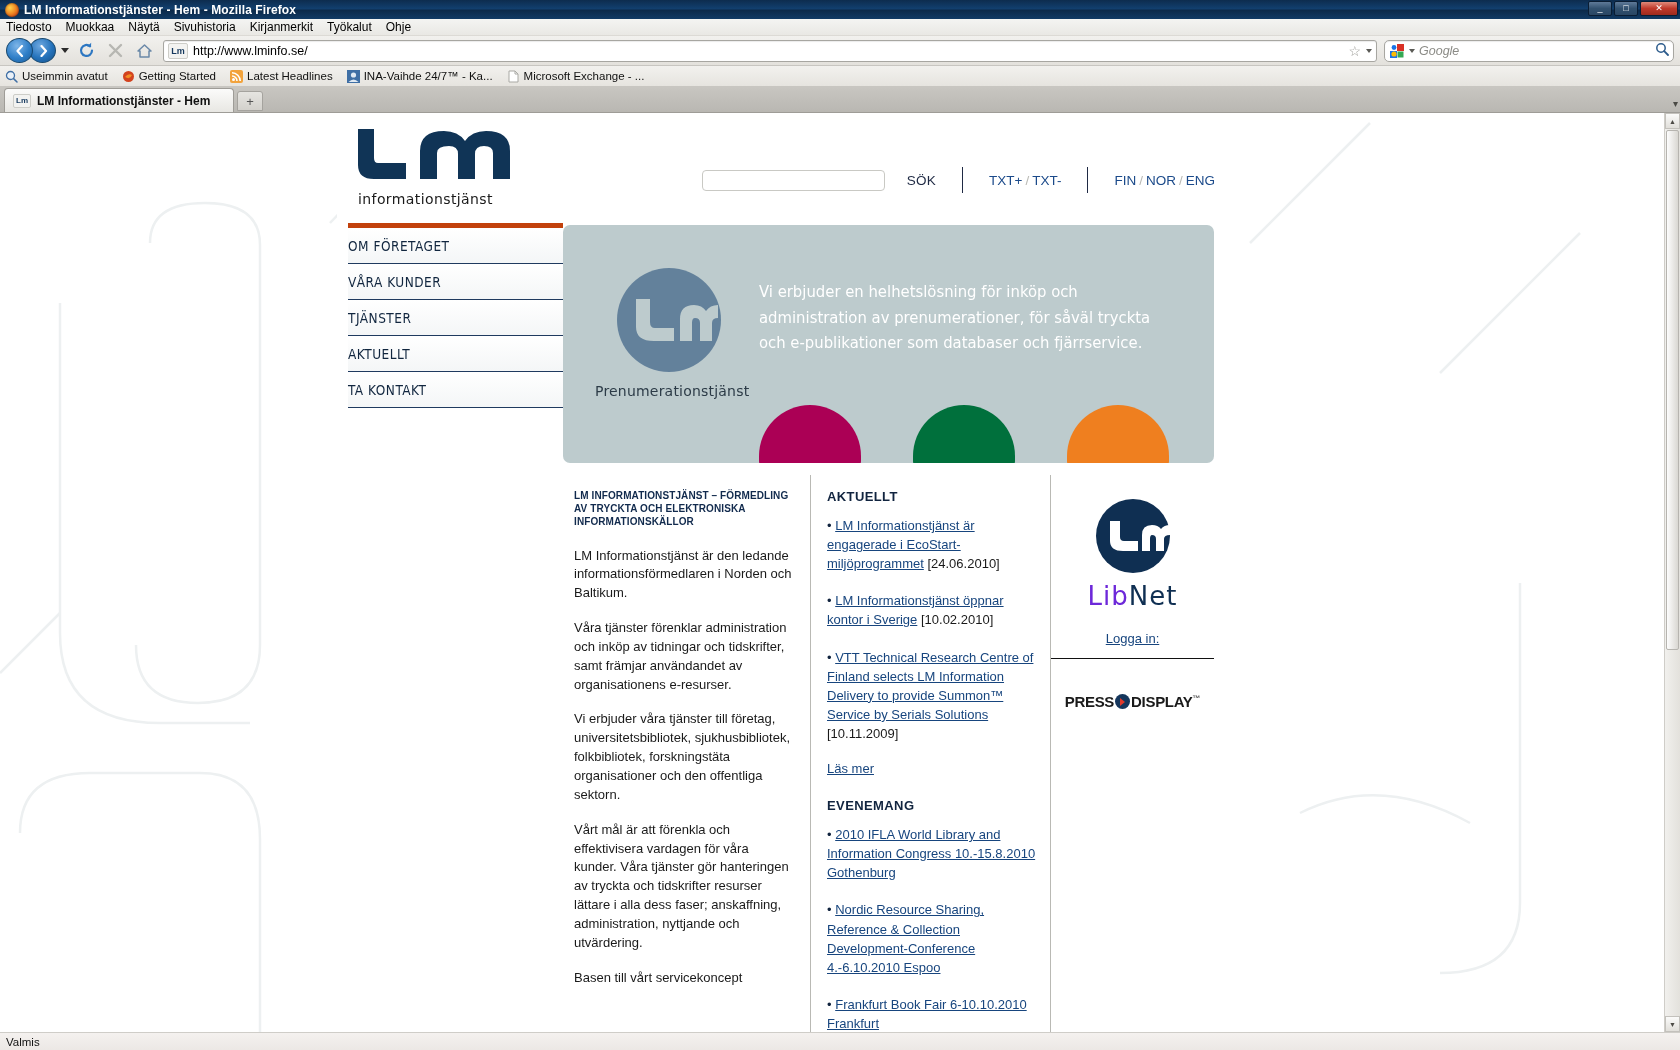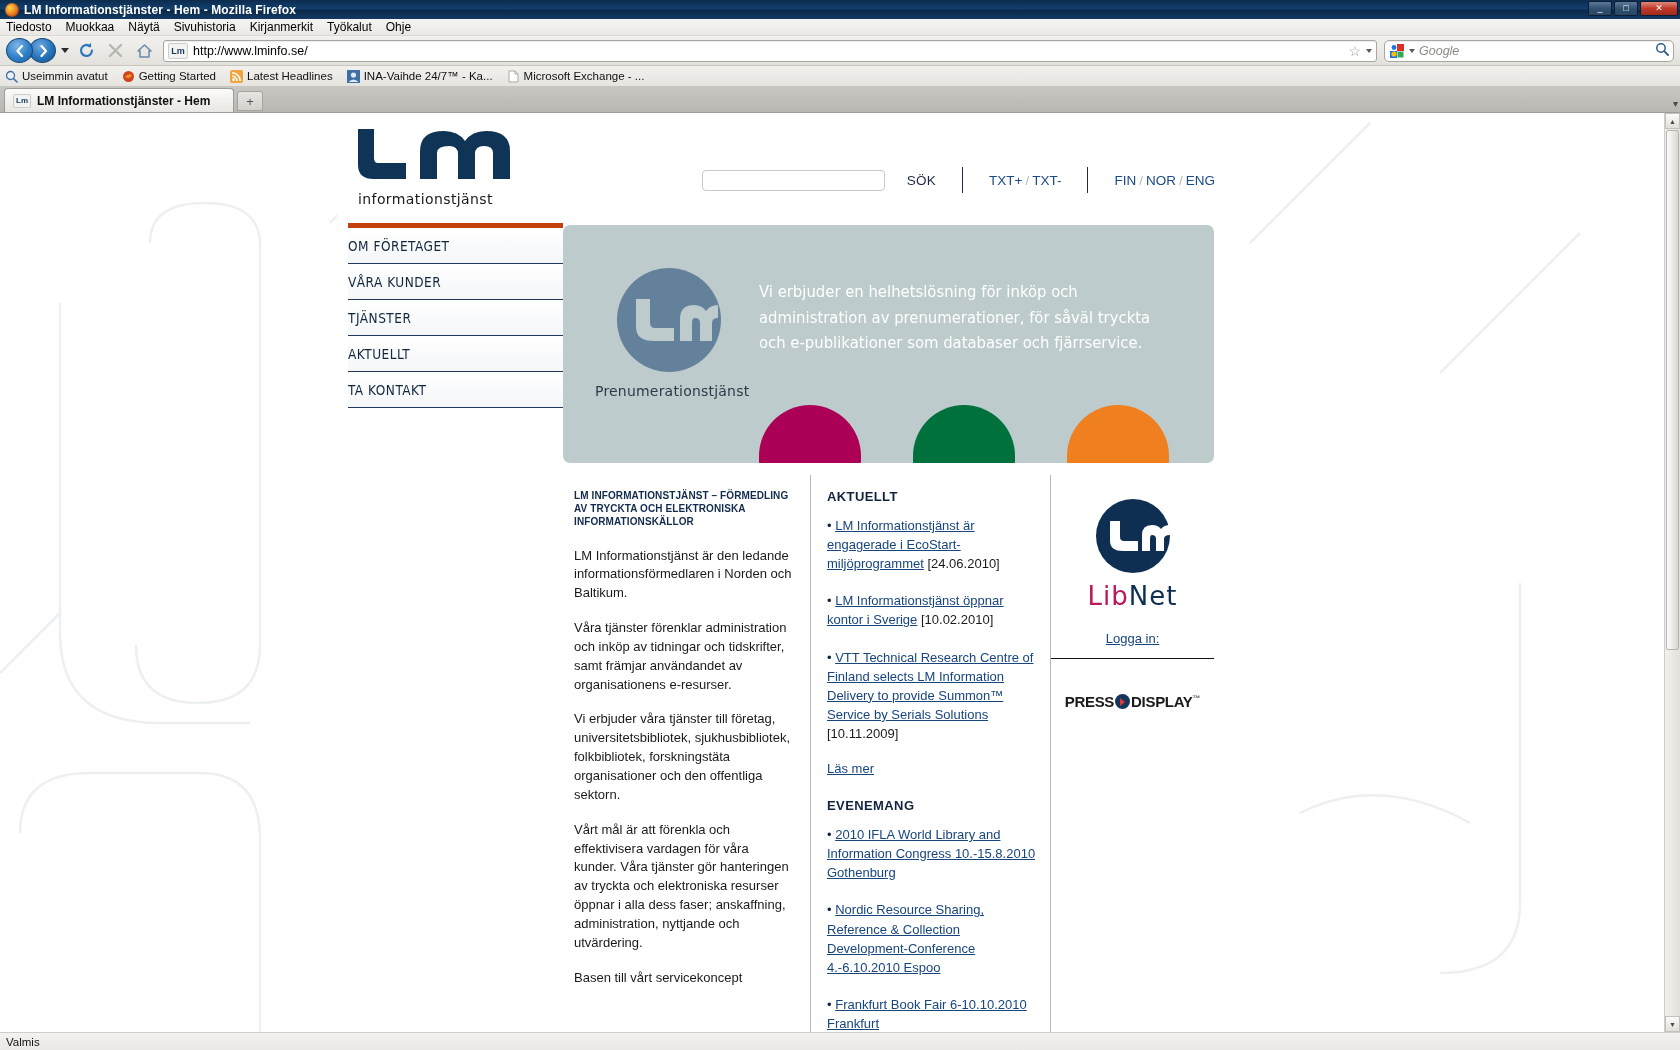--- a/index.html
+++ b/index.html
@@ -225,21 +225,21 @@
   .lasmer { font-size: 13px; margin: 0 0 6px 0; }
   .lasmer a { color: #17457e; text-decoration: underline; }
 
   .promo {
     border-bottom: 1px solid #111; padding: 18px 0 12px 0;
     text-align: center; background: #fff;
   }
   .promo-top { padding-top: 22px; }
   .libnet-circle { width: 78px; height: 78px; margin: 0 auto; }
   .libnet-word { margin-top: 6px; font-size: 26px; font-family: "DejaVu Sans", sans-serif; letter-spacing: 1px; }
-  .libnet-word .lib { color: #be185d; }
+  .libnet-word .lib { color: #6d28d9; }
   .libnet-word .net { color: #0f2f52; }
   .logga { margin-top: 20px; font-size: 13px; }
   .logga a { color: #17457e; text-decoration: underline; }
   .pressdisplay {
     margin-top: 34px; text-align: center;
     font-size: 15px; font-weight: bold; letter-spacing: -0.3px; color: #1a1a1a;
     font-family: "Liberation Sans", sans-serif;
   }
   .pd-dot { display:inline-block; width: 15px; height: 15px; border-radius: 50%; background: #15365c; position: relative; vertical-align: -2px; margin: 0 1px; }
   .pd-dot::after { content:""; position:absolute; left:5px; top:3.5px; border-left:5px solid #e0392b; border-top:4px solid transparent; border-bottom:4px solid transparent; }
@@ -489,21 +489,21 @@
               </div>
             </div>
 
             <div class="columns">
 
               <div class="col-article">
                 <div class="art-h1">LM INFORMATIONSTJÄNST – FÖRMEDLING AV TRYCKTA OCH ELEKTRONISKA INFORMATIONSKÄLLOR</div>
                 <p class="art-p">LM Informationstjänst är den ledande informationsförmedlaren i Norden och Baltikum.</p>
                 <p class="art-p">Våra tjänster förenklar administration och inköp av tidningar och tidskrifter, samt främjar användandet av organisationens e-resurser.</p>
                 <p class="art-p">Vi erbjuder våra tjänster till företag, universitetsbibliotek, sjukhusbibliotek, folkbibliotek, forskningstäta organisationer och den offentliga sektorn.</p>
-                <p class="art-p">Vårt mål är att förenkla och effektivisera vardagen för våra kunder. Våra tjänster gör hanteringen av tryckta och elektroniska resurser öppnar i alla dess faser; anskaffning, administration, nyttjande och utvärdering.</p>
+                <p class="art-p">Vårt mål är att förenkla och effektivisera vardagen för våra kunder. Våra tjänster gör hanteringen av tryckta och tidskrifter resurser lättare i alla dess faser; anskaffning, administration, nyttjande och utvärdering.</p>
                 <p class="art-p">Basen till vårt servicekoncept</p>
               </div>
 
               <div class="col-news">
                 <div class="news-h">AKTUELLT</div>
 
                 <div class="news-item">
                   <span class="bullet">•</span>
                   <a href="#">LM Informationstjänst är engagerade i EcoStart-miljöprogrammet</a>
                   <span class="news-date">[24.06.2010]</span>

